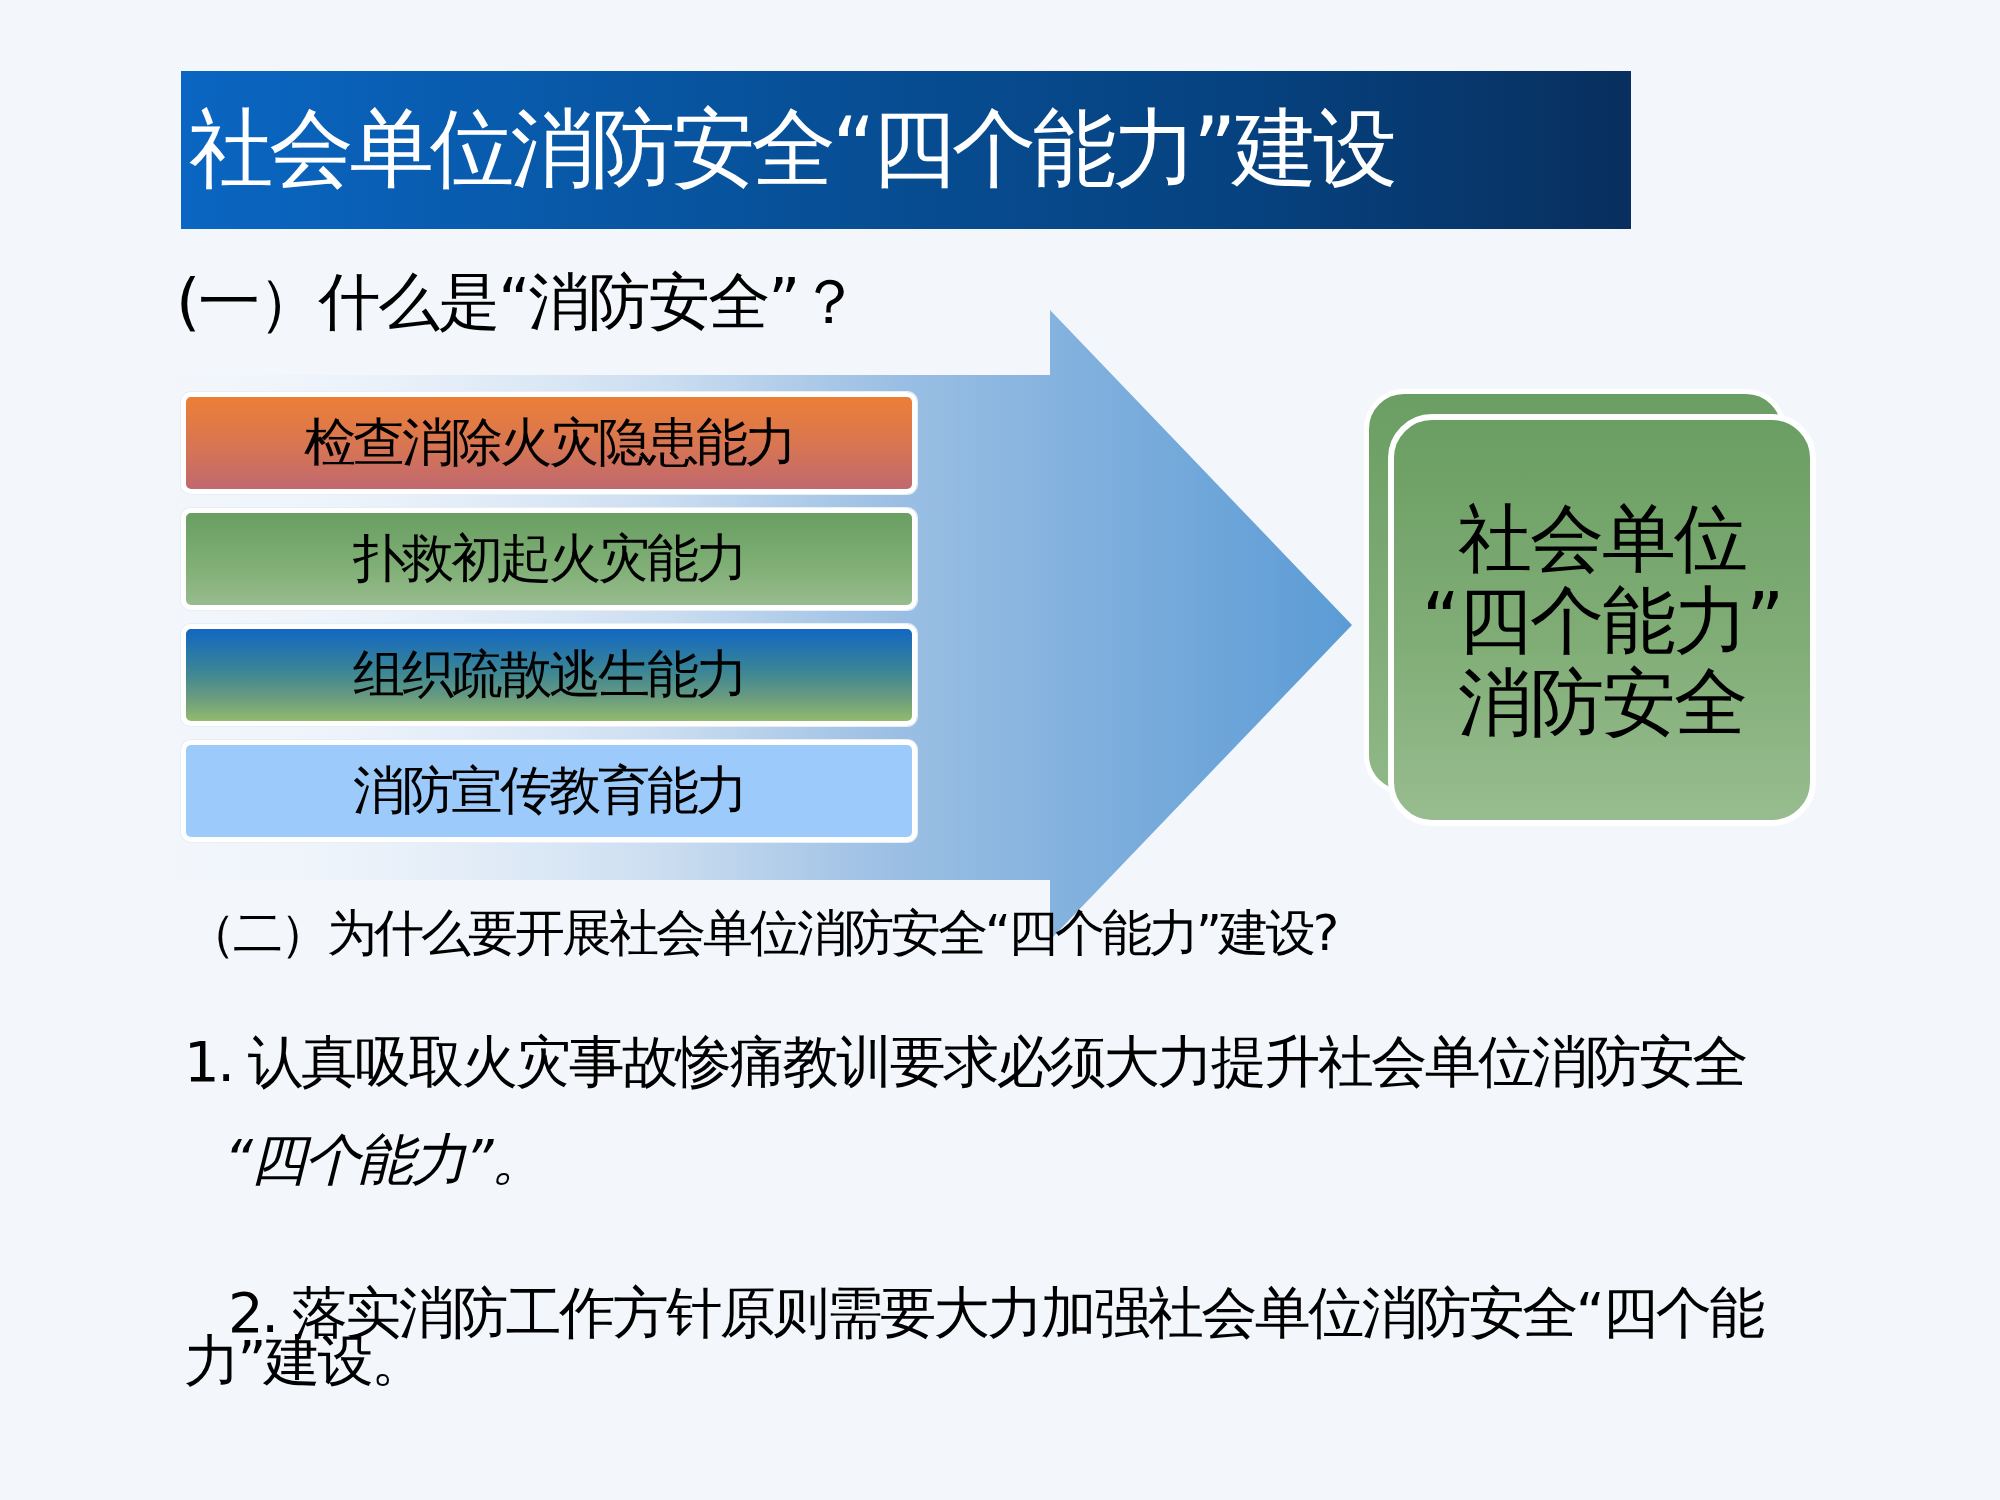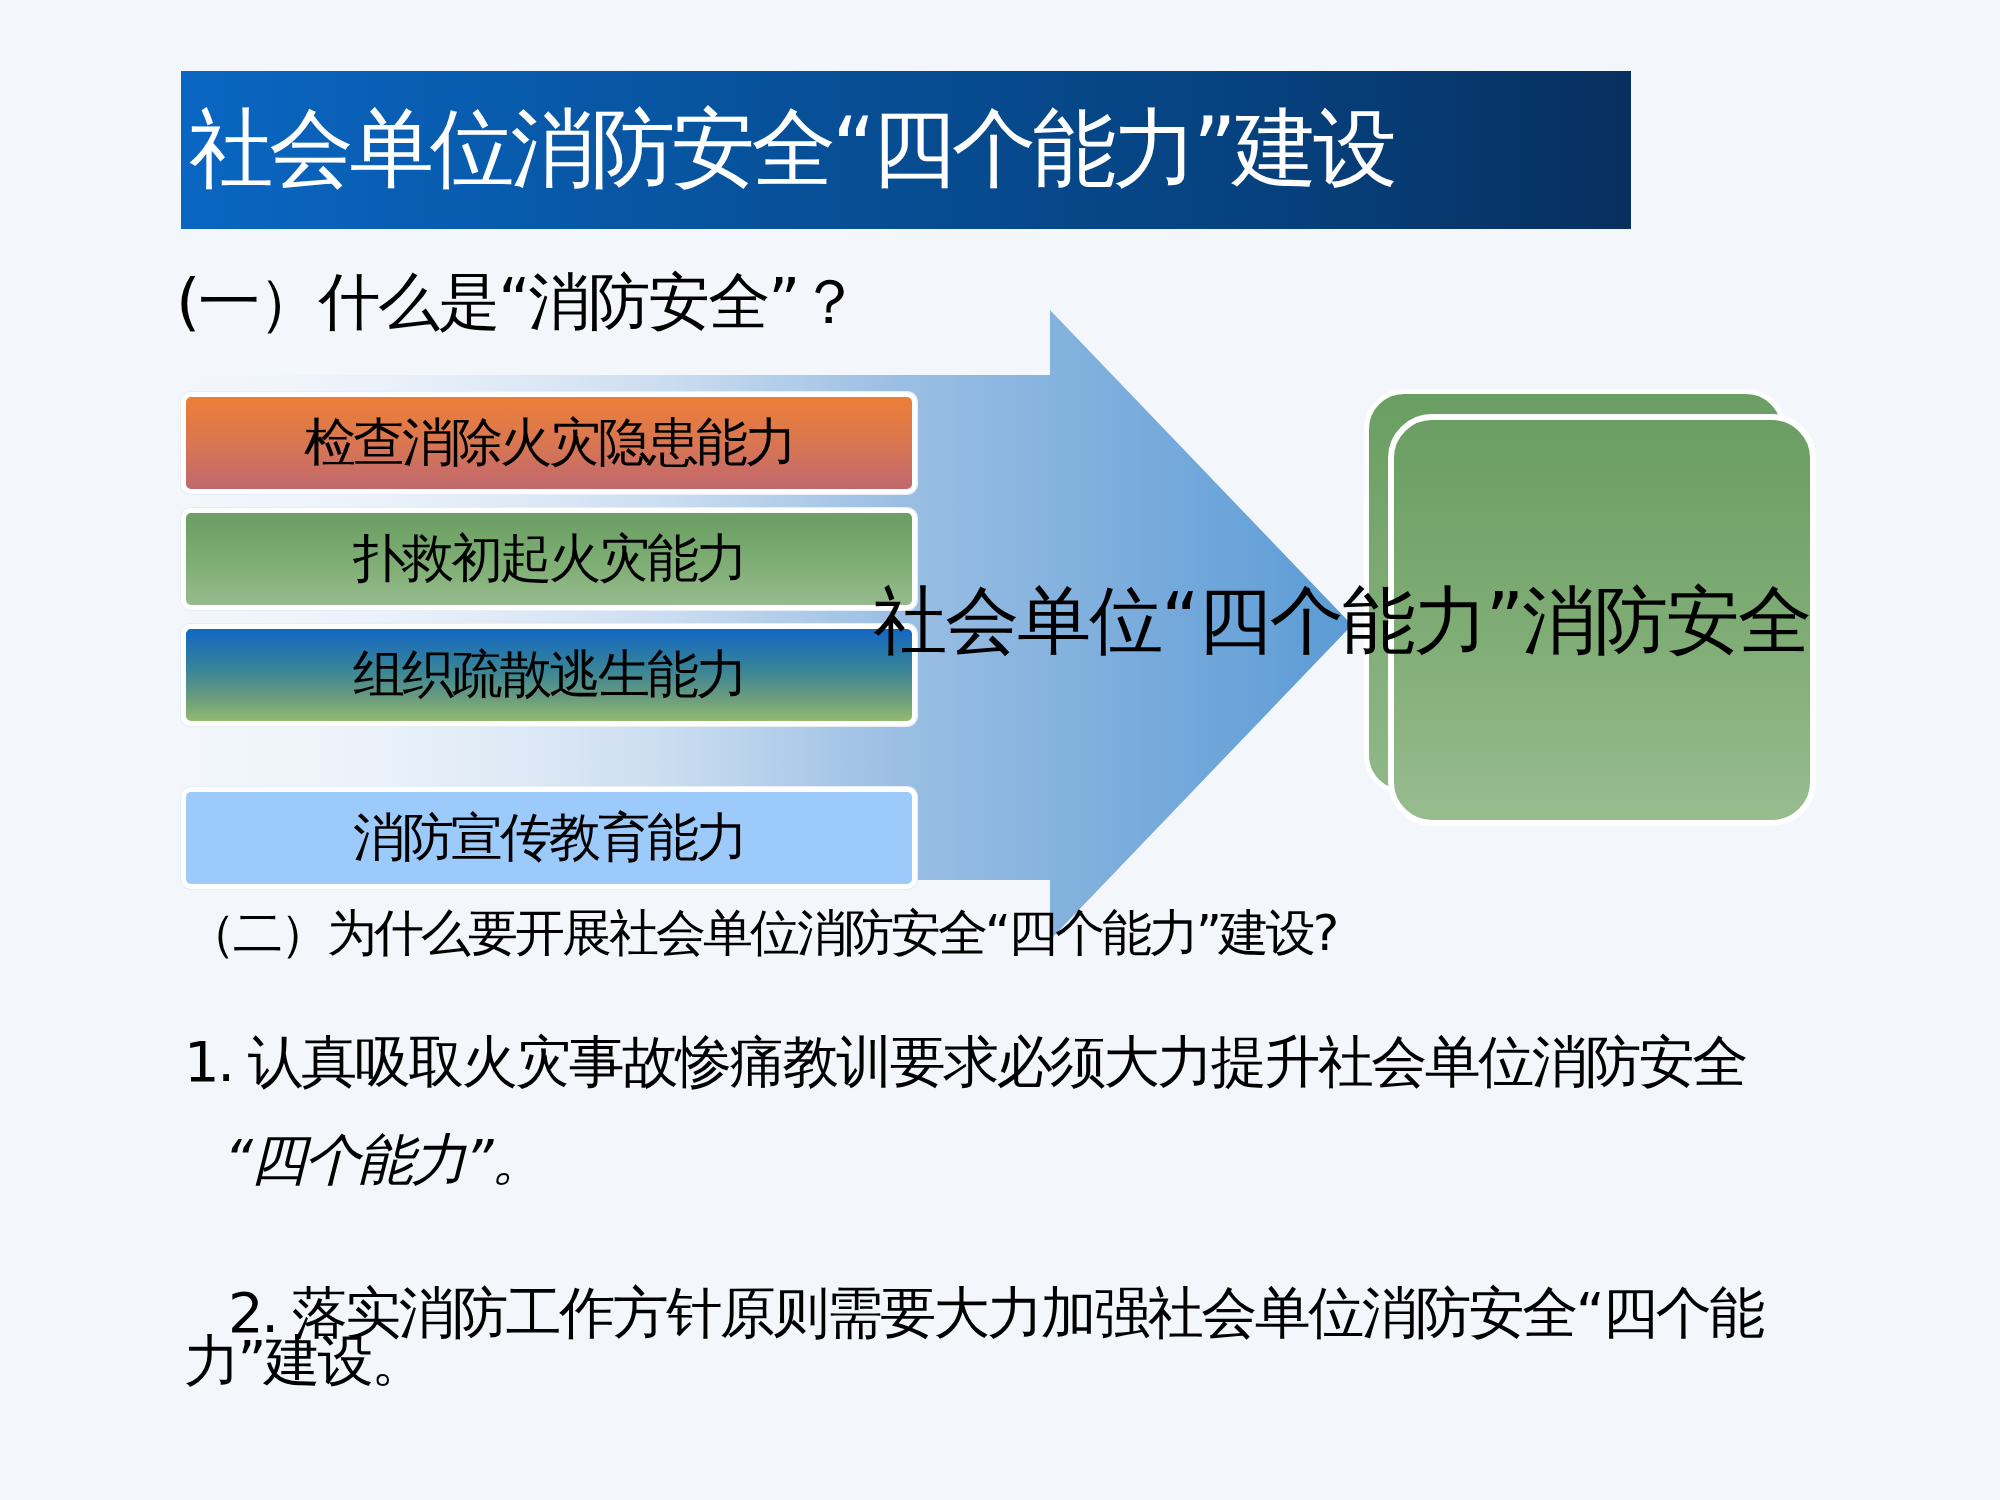--- a/index.html
+++ b/index.html
@@ -28,31 +28,31 @@
   .cap {
     position:absolute; left:181px; width:726px; height:92px;
     border:5px solid #fff; border-radius:10px;
     box-shadow:0 0 0 1px #e6eef7;
     display:flex; align-items:center; justify-content:center;
     font-size:52px; letter-spacing:-3px; white-space:nowrap;font-family:Liberation Mono, monospace;
   }
   .cap-1 { top:392px; background:linear-gradient(180deg,#ec7f36 0%,#d97651 50%,#c0686f 100%); }
   .cap-2 { top:508px; background:linear-gradient(180deg,#6a9e62 0%,#7eae74 55%,#97bb8d 100%); }
   .cap-3 { top:624px; background:linear-gradient(180deg,#1167c2 0%,#3a8596 45%,#6a9c7e 75%,#92bb6e 100%); }
-  .cap-4 { top:740px; background:#9ccbfb;margin-top:47px; }
+  .cap-4 { top:740px; background:#9ccbfb; }
   .card-back {
     position:absolute; left:1364px; top:389px; width:412px; height:396px;
     border-radius:40px; border:5px solid #fff;
     background:linear-gradient(180deg,#6a9e62,#8fb886);
   }
   .card-front {
     position:absolute; left:1388px; top:414px; width:416px; height:400px;
     border-radius:44px; border:6px solid #fff;
     background:linear-gradient(180deg,#6a9e62 0%,#80ad76 55%,#98bc8f 100%);
-    display:flex; flex-direction:row; align-items:center; justify-content:flex-end;
+    display:flex; flex-direction:column; align-items:center; justify-content:center;
     font-size:74px; line-height:82px; letter-spacing:-2px;
   }
   .card-line { white-space:nowrap; }
   .heading2 {
     position:absolute; left:186px; top:890px; font-size:50px; line-height:86px;
     white-space:nowrap; letter-spacing:-3px;
   }
   .para {
     position:absolute; left:184px; font-size:56px; line-height:70px;
     white-space:nowrap; letter-spacing:-2.5px;

